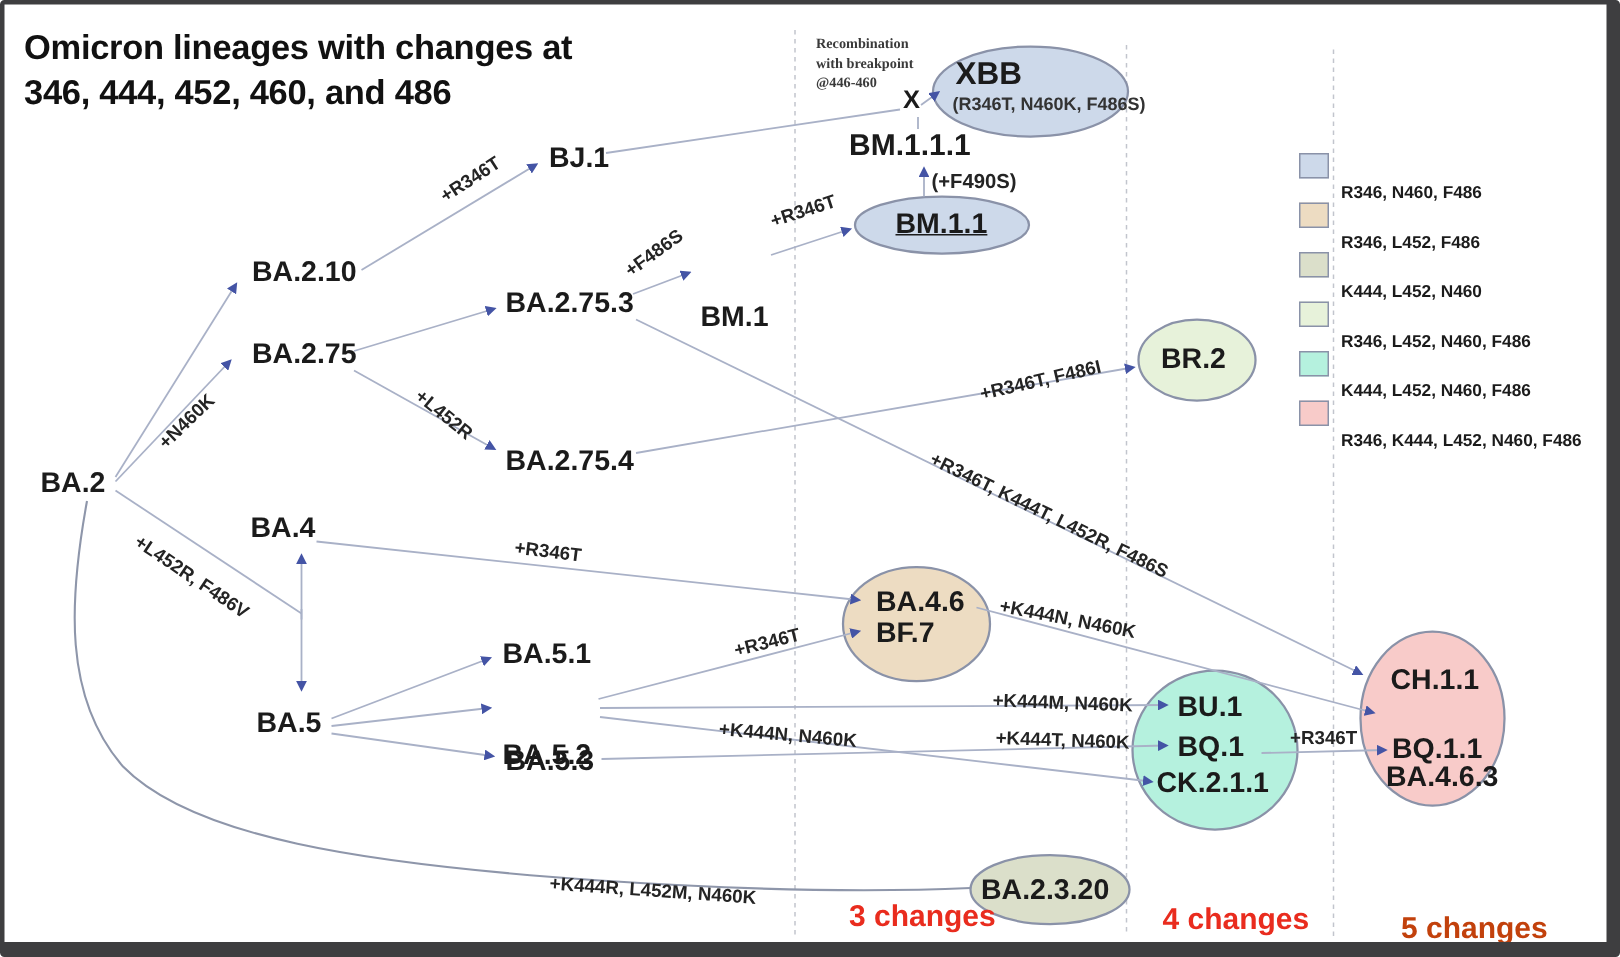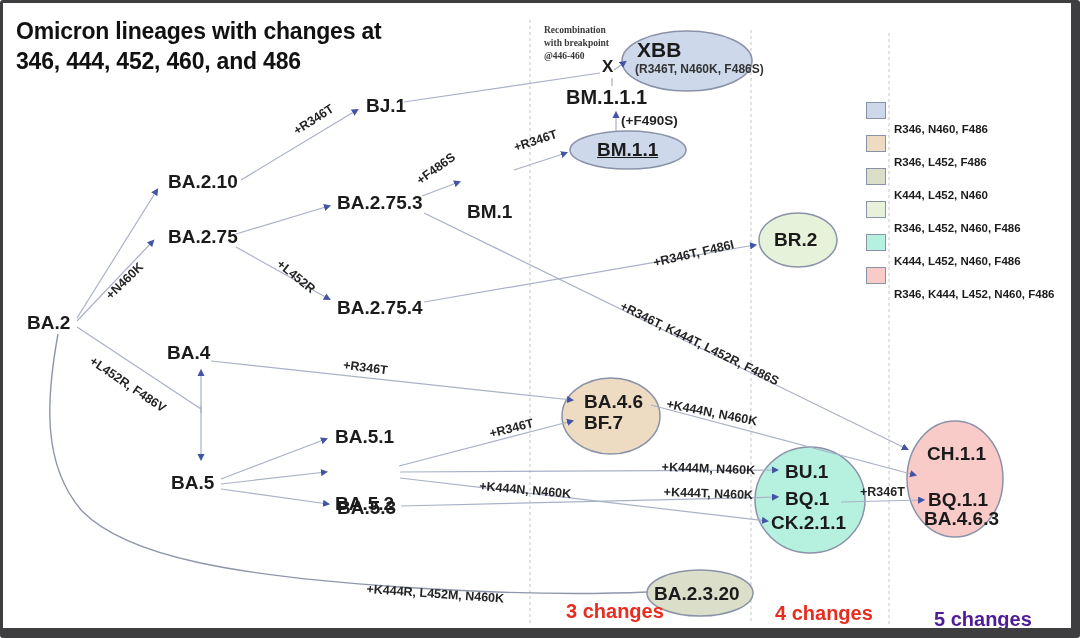--- a/index.html
+++ b/index.html
@@ -132,21 +132,21 @@
   <div class="txt edge-label" style="left:488px;top:427px;transform:rotate(-14deg);">+R346T</div>
   <div class="txt edge-label" style="left:668px;top:397px;transform:rotate(11deg);">+K444N, N460K</div>
   <div class="txt edge-label" style="left:662px;top:460px;transform:rotate(2deg);">+K444M, N460K</div>
   <div class="txt edge-label" style="left:480px;top:479px;transform:rotate(5deg);">+K444N, N460K</div>
   <div class="txt edge-label" style="left:664px;top:485px;transform:rotate(2deg);">+K444T, N460K</div>
   <div class="txt edge-label" style="left:860px;top:485px;">+R346T</div>
   <div class="txt edge-label" style="left:367px;top:582px;transform:rotate(4deg);">+K444R, L452M, N460K</div>
 
   <div class="txt zone" style="left: 566px; top: 600px; color: rgb(233, 44, 30);">3 changes</div>
   <div class="txt zone" style="left: 775px; top: 602px; color: rgb(233, 44, 30);">4 changes</div>
-  <div class="txt zone" style="left: 934px; top: 608px; color: #4c1d95;">5 changes</div>
+  <div class="txt zone" style="left: 934px; top: 608px; color: #c2410c;">5 changes</div>
 
   <div>
     <div class="legend-row" style="left:866px;top:102px;">
       <span class="swatch" style="background-color: rgb(205, 217, 234);"></span>
       <span class="legend-label">R346, N460, F486</span>
     </div>
     <div class="legend-row" style="left:866px;top:135px;">
       <span class="swatch" style="background-color: rgb(237, 220, 194);"></span>
       <span class="legend-label">R346, L452, F486</span>
     </div>

